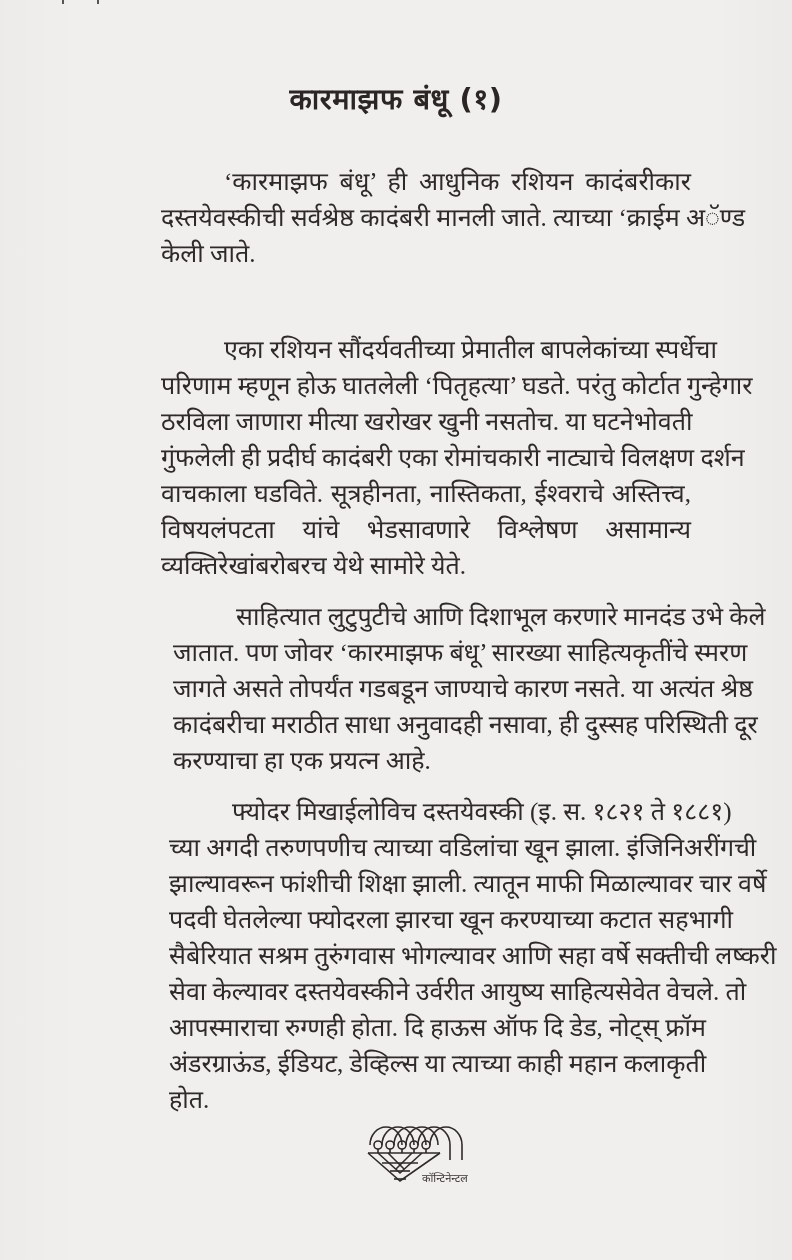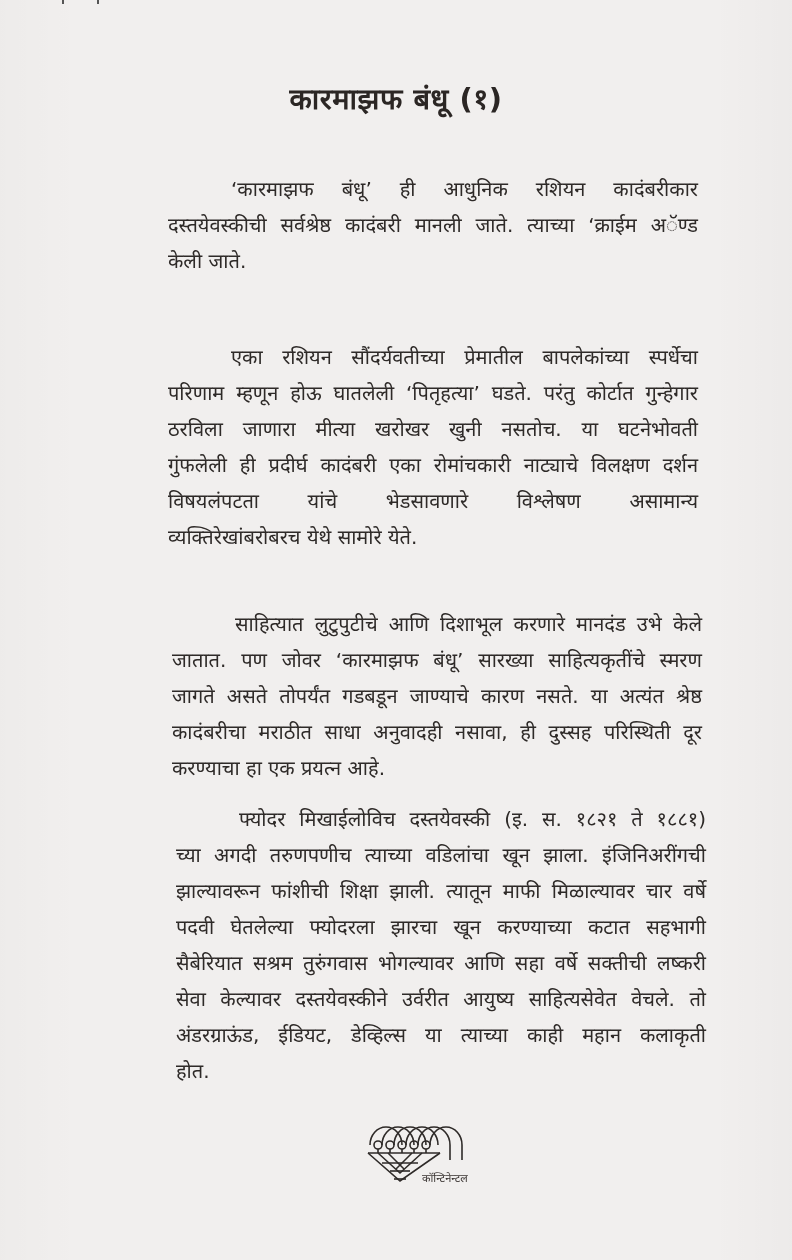--- a/index.html
+++ b/index.html
@@ -41,42 +41,43 @@
       color: #2b2624;
       letter-spacing: 0.5px;
     }
     .body-text {
       position: absolute;
       left: 155px;
       width: 530px;
       top: 158px;
     }
     .para {
-      margin: 13px;
-      font-size: 20px;
+      margin: 6px;
+      font-size: 25px;
       line-height: 36px;
       text-align: justify;
       text-align-last: left;
       color: #2e2a28;
+      font-family: Liberation Serif, serif;
     }
     .para .line {
       display: block;
       text-align: justify;
       text-align-last: justify;
       white-space: nowrap;
     }
     .para .line.last {
       text-align-last: left;
     }
     .para .line.indent {
       padding-left: 63px;
     }
     .p1 { position: absolute; top: 0; left: 0; width: 530px; }
     .p2 { position: absolute; top: 168px; left: 0; width: 530px; }
-    .p3 { position: absolute; top: 435px; left: 4px; width: 530px; }
+    .p3 { position: absolute; top: 435px; left: 12px; width: 530px; }
     .p4 { position: absolute; top: 630px; left: 8px; width: 530px; }
 
     .logo {
       position: absolute;
       left: 360px;
       top: 1115px;
       width: 130px;
       height: 70px;
     }
     .logo-caption {
@@ -103,39 +104,41 @@
       <span class="line indent">‘कारमाझफ बंधू’ ही आधुनिक रशियन कादंबरीकार</span>
       <span class="line">दस्तयेवस्कीची सर्वश्रेष्ठ कादंबरी मानली जाते. त्याच्या ‘क्राईम अॅण्ड</span>
       <span class="line last">केली जाते.</span>
     </div>
 
     <div class="para p2">
       <span class="line indent">एका रशियन सौंदर्यवतीच्या प्रेमातील बापलेकांच्या स्पर्धेचा</span>
       <span class="line">परिणाम म्हणून होऊ घातलेली ‘पितृहत्या’ घडते. परंतु कोर्टात गुन्हेगार</span>
       <span class="line">ठरविला जाणारा मीत्या खरोखर खुनी नसतोच. या घटनेभोवती</span>
       <span class="line">गुंफलेली ही प्रदीर्घ कादंबरी एका रोमांचकारी नाट्याचे विलक्षण दर्शन</span>
+      <span class="line">वाचकाला घडविते. सूत्रहीनता, नास्तिकता, ईश्वराचे अस्तित्त्व,</span>
       <span class="line">विषयलंपटता यांचे भेडसावणारे विश्लेषण असामान्य</span>
       <span class="line last">व्यक्तिरेखांबरोबरच येथे सामोरे येते.</span>
     </div>
 
     <div class="para p3">
       <span class="line indent">साहित्यात लुटुपुटीचे आणि दिशाभूल करणारे मानदंड उभे केले</span>
       <span class="line">जातात. पण जोवर ‘कारमाझफ बंधू’ सारख्या साहित्यकृतींचे स्मरण</span>
       <span class="line">जागते असते तोपर्यंत गडबडून जाण्याचे कारण नसते. या अत्यंत श्रेष्ठ</span>
       <span class="line">कादंबरीचा मराठीत साधा अनुवादही नसावा, ही दुस्सह परिस्थिती दूर</span>
       <span class="line last">करण्याचा हा एक प्रयत्न आहे.</span>
     </div>
 
     <div class="para p4">
       <span class="line indent">फ्योदर मिखाईलोविच दस्तयेवस्की (इ. स. १८२१ ते १८८१)</span>
       <span class="line">च्या अगदी तरुणपणीच त्याच्या वडिलांचा खून झाला. इंजिनिअरींगची</span>
       <span class="line">झाल्यावरून फांशीची शिक्षा झाली. त्यातून माफी मिळाल्यावर चार वर्षे</span>
       <span class="line">पदवी घेतलेल्या फ्योदरला झारचा खून करण्याच्या कटात सहभागी</span>
       <span class="line">सैबेरियात सश्रम तुरुंगवास भोगल्यावर आणि सहा वर्षे सक्तीची लष्करी</span>
       <span class="line">सेवा केल्यावर दस्तयेवस्कीने उर्वरीत आयुष्य साहित्यसेवेत वेचले. तो</span>
+      <span class="line">आपस्माराचा रुग्णही होता. दि हाऊस ऑफ दि डेड, नोट्स् फ्रॉम</span>
       <span class="line">अंडरग्राऊंड, ईडियट, डेव्हिल्स या त्याच्या काही महान कलाकृती</span>
       <span class="line last">होत.</span>
     </div>
 
   </div>
 
   <svg class="logo" viewBox="0 0 130 70" xmlns="http://www.w3.org/2000/svg">
     <g fill="none" stroke="#2e2a28" stroke-width="1.6">
 
       <path d="M10 30 A16 18 0 0 1 42 30"></path>

